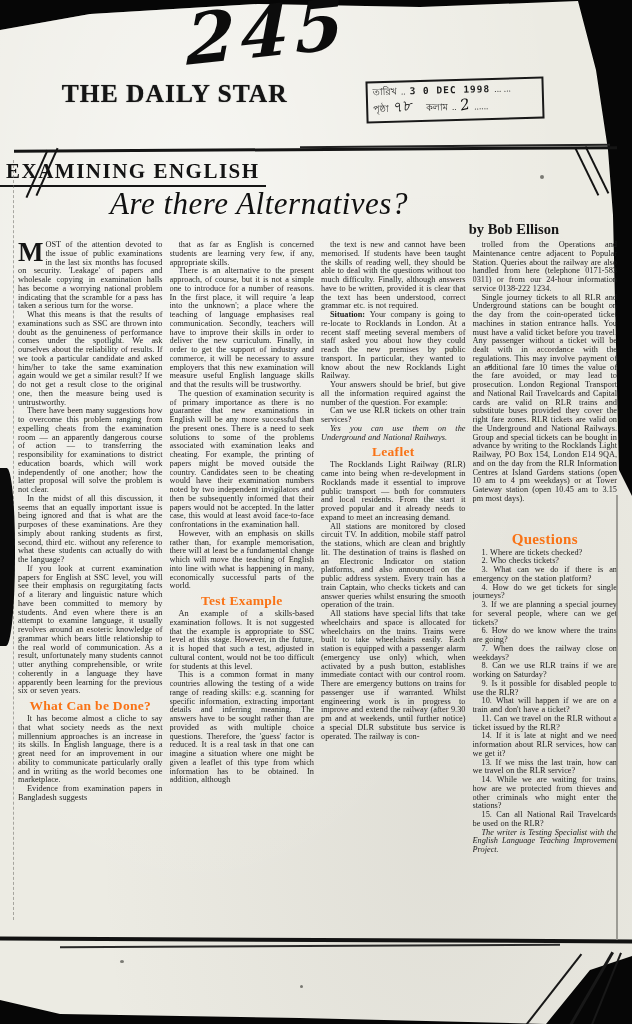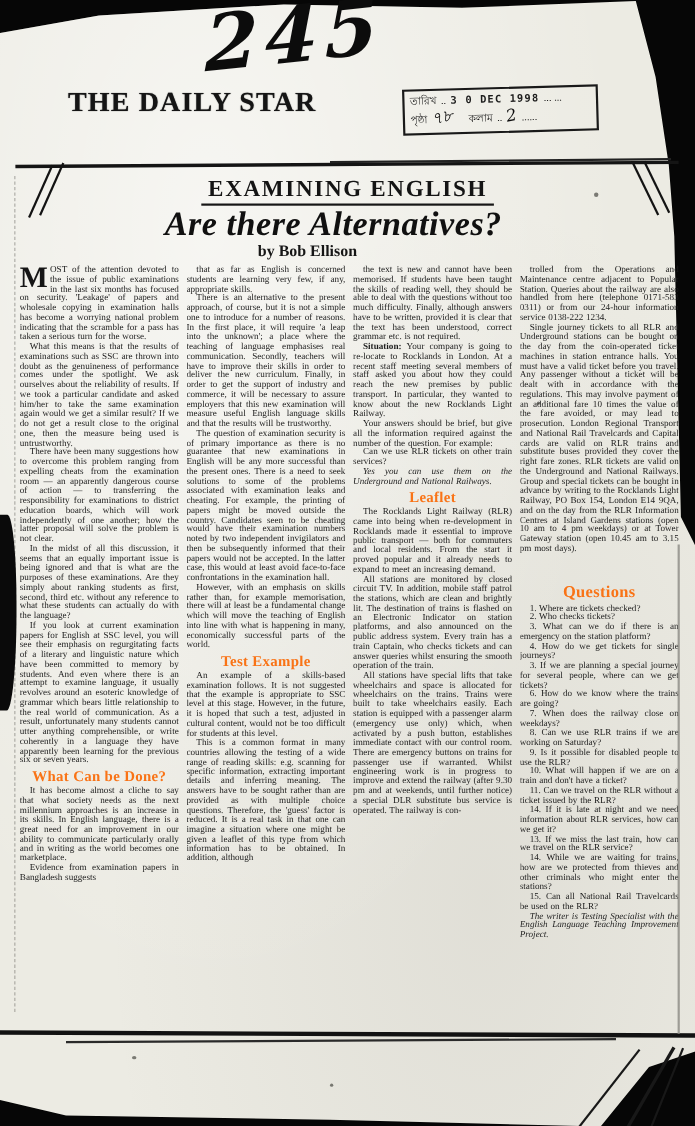--- a/index.html
+++ b/index.html
@@ -39,31 +39,31 @@
     transform:rotate(-.35deg);
   }
   #top-rule-b{
     position:absolute;left:300px;top:145px;width:310px;height:1.5px;background:#222;transform:rotate(-.5deg);
   }
   .slash{position:absolute;width:2.2px;height:52px;background:#131313;}
   #slash-l1{left:36px;top:148px;transform:rotate(24deg);}
   #slash-l2{left:46px;top:146px;transform:rotate(24deg);}
   #slash-r1{left:586px;top:146px;transform:rotate(-26deg);}
   #slash-r2{left:596px;top:144px;transform:rotate(-26deg);}
-  #kicker-wrap{position:absolute;left:0;top:159px;width:632px;text-align:center;}
+  #kicker-wrap{position:absolute;left:0;top:159px;width:632px;}
   #kicker{
     display:inline-block;font-size:21px;letter-spacing:1.5px;font-weight:600;
     border-bottom:2px solid #161616;padding:0 6px 1px 6px;color:#141414;
   }
   #headline{
     position:absolute;left:0;top:186px;width:518px;text-align:center;
-    font-size:31px;font-weight:bold;font-style:italic;color:#101010;letter-spacing:.5px;margin-left:44px;
+    font-size:31px;font-weight:normal;font-style:italic;color:#101010;letter-spacing:.5px;
   }
   #byline{
-    position:absolute;left:0;top:221px;width:559px;text-align:center;
+    position:absolute;left:0;top:221px;width:559px;text-align:right;
     font-size:14.5px;font-weight:bold;color:#161616;
   }
   #article{
     position:absolute;left:18px;top:241px;width:599px;height:696px;
     display:flex;gap:7px;overflow:hidden;
   }
   .col{flex:1 1 0;min-width:0;overflow:hidden;}
   .art-p{
     margin:0;font-size:8.3px;line-height:8.75px;text-align:justify;
     text-indent:9px;color:#1c1c1c;word-spacing:.4px;

